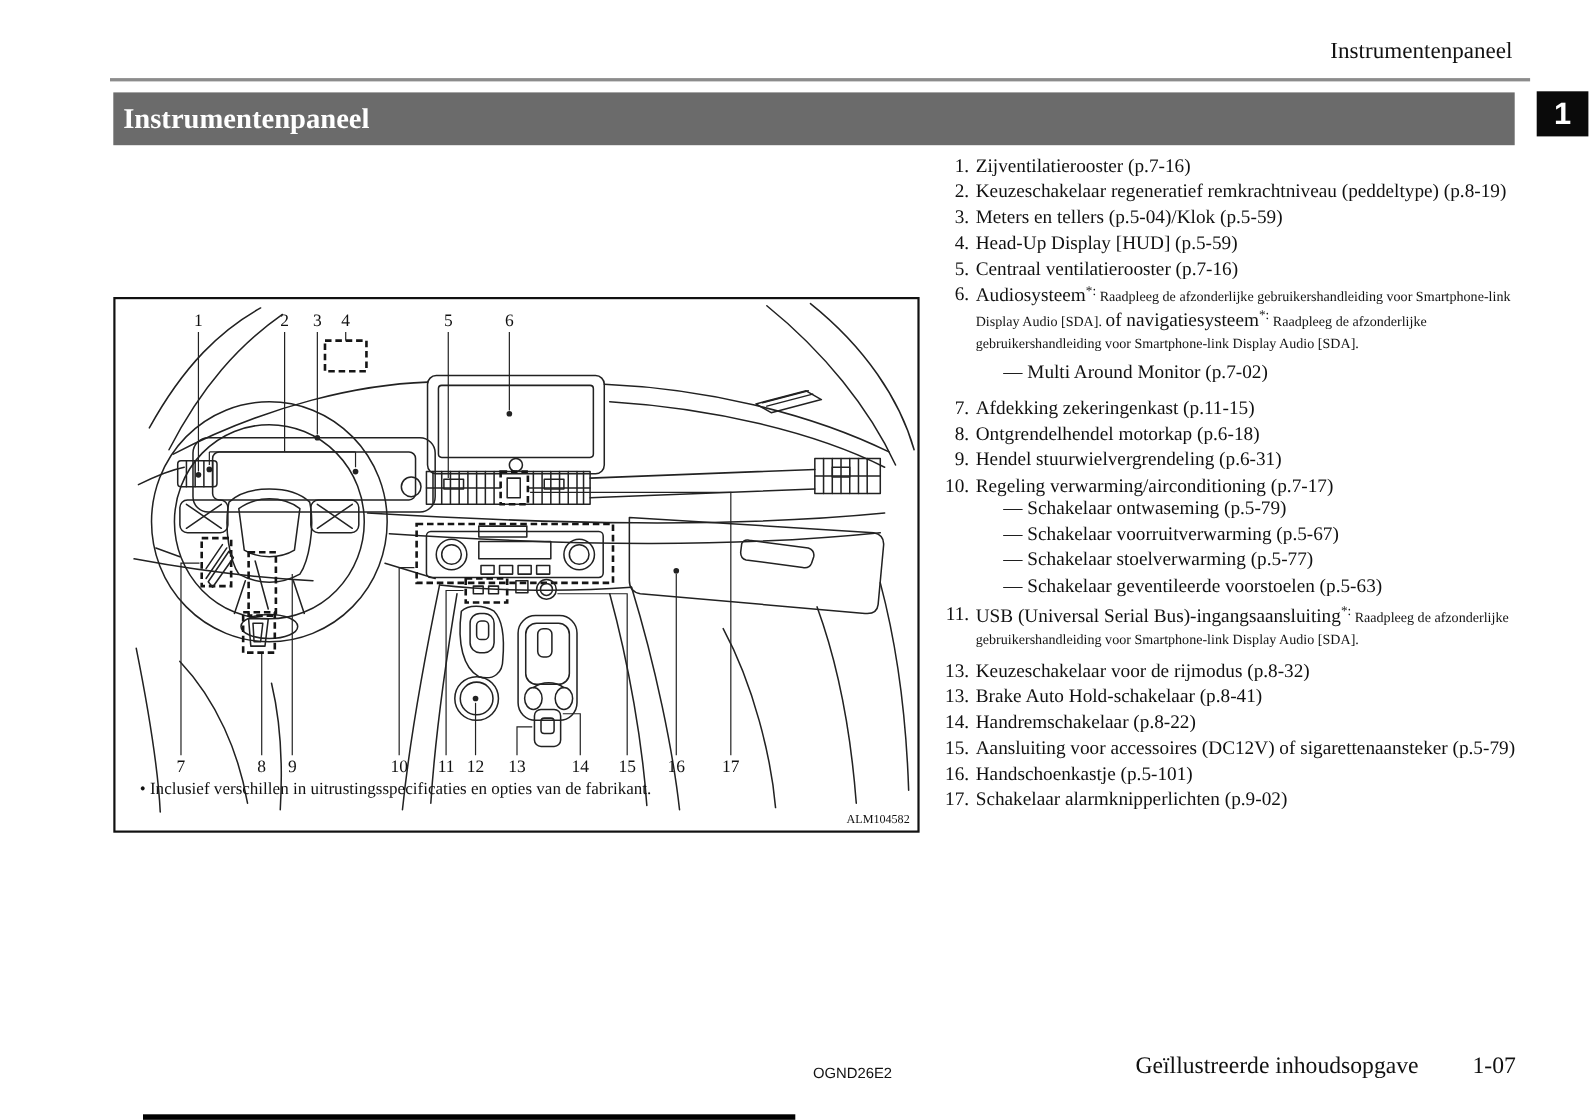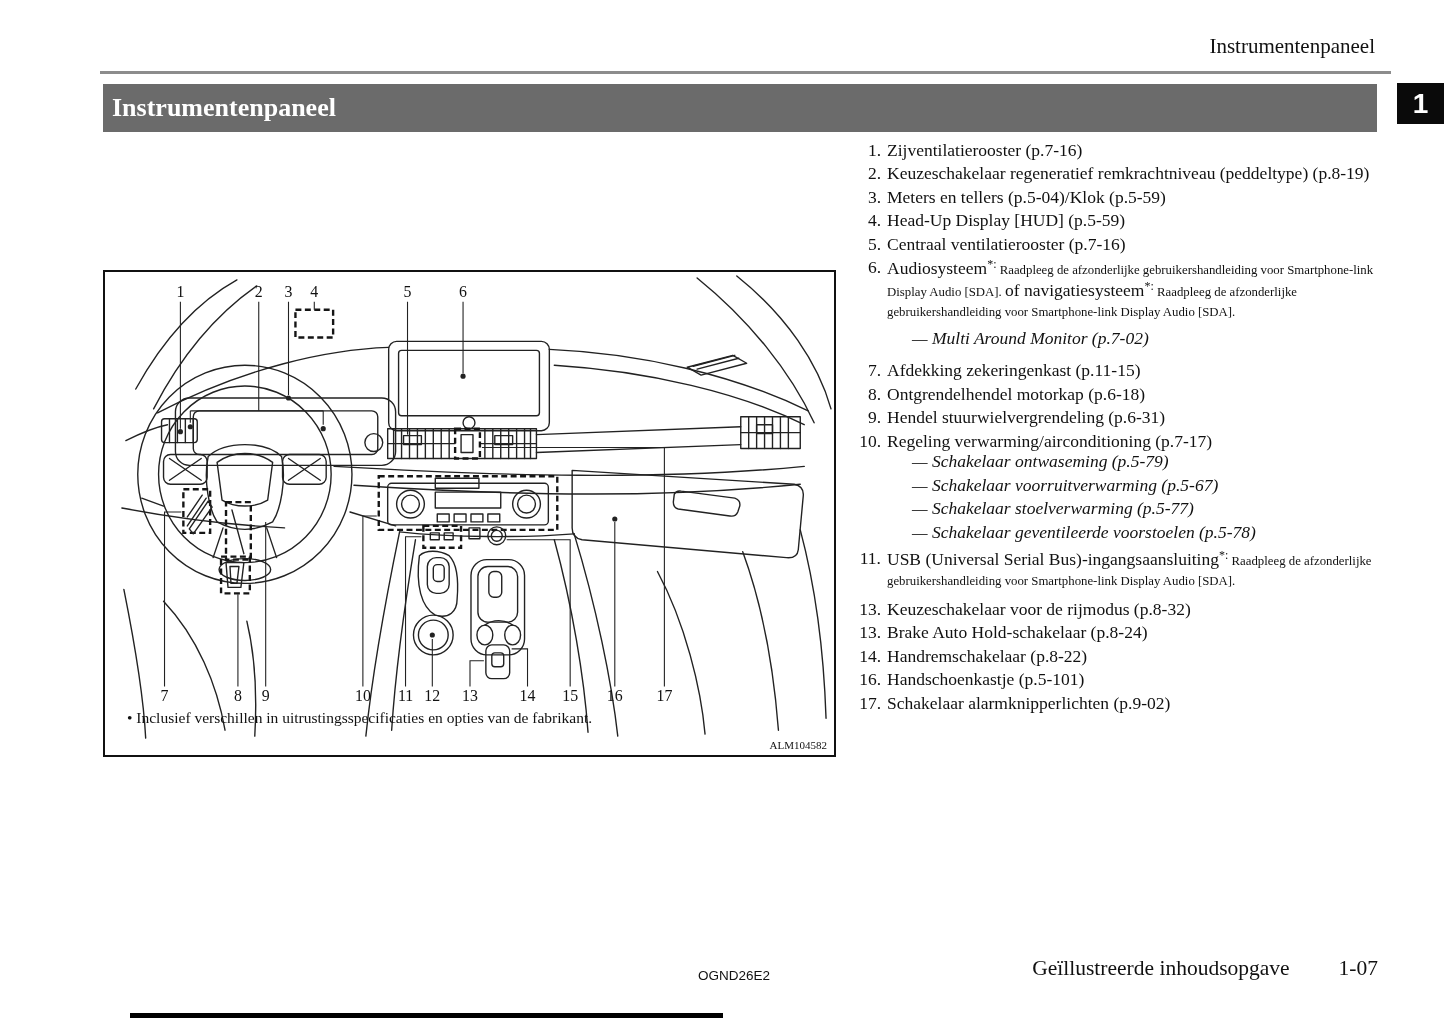--- a/index.html
+++ b/index.html
@@ -16,26 +16,26 @@
     display:flex;align-items:center;justify-content:center;}
   .figure-box{position:absolute;left:103px;top:270px;width:729px;height:483px;border:2px solid #111;}
   .figure-box svg{position:absolute;left:0;top:0;width:100%;height:100%;}
   .fig-note{position:absolute;left:22px;bottom:28px;font-size:15.5px;}
   .fig-code{position:absolute;right:7px;bottom:4px;font-size:11px;}
   .legend{position:absolute;left:851px;top:140px;width:545px;font-size:17.5px;line-height:1.17;}
   .li{display:flex;margin-bottom:3px;}
   .li.space-before{margin-top:9px;}
   .num{width:30px;text-align:right;margin-right:6px;flex-shrink:0;}
   .txt{flex:1;}
-  .sub{padding-left:25px;font-style:italic;}
+  .sub{padding-left:25px;}
   .sub.sub-gap{margin-top:7px;}
   .sub-item{margin-bottom:3px;}
   .small{font-size:12.8px;}
   .sup{font-size:12px;vertical-align:6px;}
-  .doc-code{position:absolute;left:698px;top:968px;font-family:"Liberation Sans",sans-serif;font-size:13.5px;}
+  .doc-code{position:absolute;left:739px;top:968px;font-family:"Liberation Sans",sans-serif;font-size:13.5px;}
   .footer-right{position:absolute;top:956px;right:67px;display:flex;gap:49px;font-size:21.5px;}
   .page-edge-mark{position:absolute;left:130px;top:1013px;width:593px;height:5px;background:#000;}
   
   .ln{fill:none;stroke:#222;stroke-width:1.4;stroke-linecap:round;stroke-linejoin:round;}
   .thin{fill:none;stroke:#222;stroke-width:1.1;}
   .dash{fill:none;stroke:#151515;stroke-width:2.4;stroke-dasharray:6,3.5;}
   .dot{fill:#222;stroke:none;}
   .callout{font-family:"Liberation Serif",serif;font-size:16px;fill:#111;}
 </style>
 </head>
@@ -286,38 +286,42 @@
     <div class="li">
       <span class="num">9.</span>
       <div class="txt"><span>Hendel stuurwielvergrendeling (p.6-31)</span></div>
     </div>
     <div class="li">
       <span class="num">10.</span>
       <div class="txt"><span>Regeling verwarming/airconditioning (p.7-17)</span><div class="sub">
           <div class="sub-item"><span>— Schakelaar ontwaseming (p.5-79)</span></div>
           <div class="sub-item"><span>— Schakelaar voorruitverwarming (p.5-67)</span></div>
           <div class="sub-item"><span>— Schakelaar stoelverwarming (p.5-77)</span></div>
-          <div class="sub-item"><span>— Schakelaar geventileerde voorstoelen (p.5-78)</span></div>
+          <div class="sub-item"><span>— Schakelaar geventileerde voorstoelen (p.5-63)</span></div>
         </div></div>
     </div>
     <div class="li">
       <span class="num">11.</span>
       <div class="txt"><span>USB (Universal Serial Bus)-ingangsaansluiting</span><span class="sup">*:</span><span class="small"> Raadpleeg de afzonderlijke gebruikershandleiding voor Smartphone-link Display Audio [SDA].</span></div>
     </div>
     <div class="li space-before">
       <span class="num">13.</span>
       <div class="txt"><span>Keuzeschakelaar voor de rijmodus (p.8-32)</span></div>
     </div>
     <div class="li">
       <span class="num">13.</span>
-      <div class="txt"><span>Brake Auto Hold-schakelaar (p.8-24)</span></div>
+      <div class="txt"><span>Brake Auto Hold-schakelaar (p.8-41)</span></div>
     </div>
     <div class="li">
       <span class="num">14.</span>
       <div class="txt"><span>Handremschakelaar (p.8-22)</span></div>
+    </div>
+    <div class="li">
+      <span class="num">15.</span>
+      <div class="txt"><span>Aansluiting voor accessoires (DC12V) of sigarettenaansteker (p.5-79)</span></div>
     </div>
     <div class="li">
       <span class="num">16.</span>
       <div class="txt"><span>Handschoenkastje (p.5-101)</span></div>
     </div>
     <div class="li">
       <span class="num">17.</span>
       <div class="txt"><span>Schakelaar alarmknipperlichten (p.9-02)</span></div>
     </div>
   </div>

